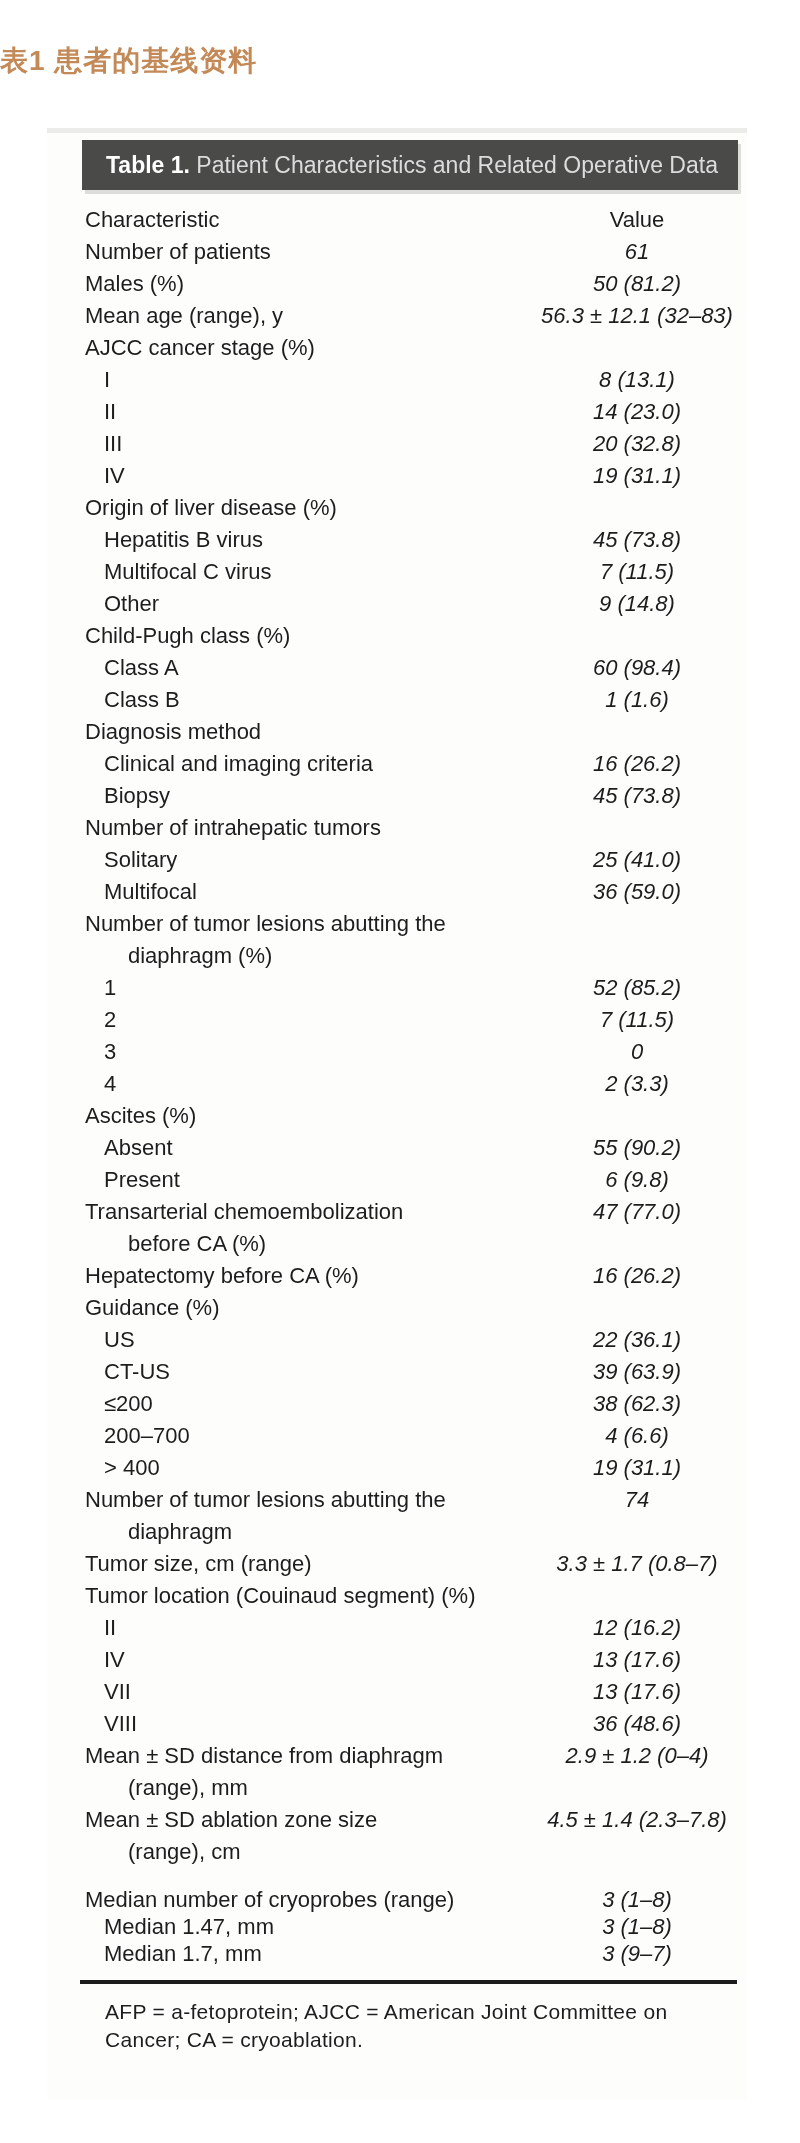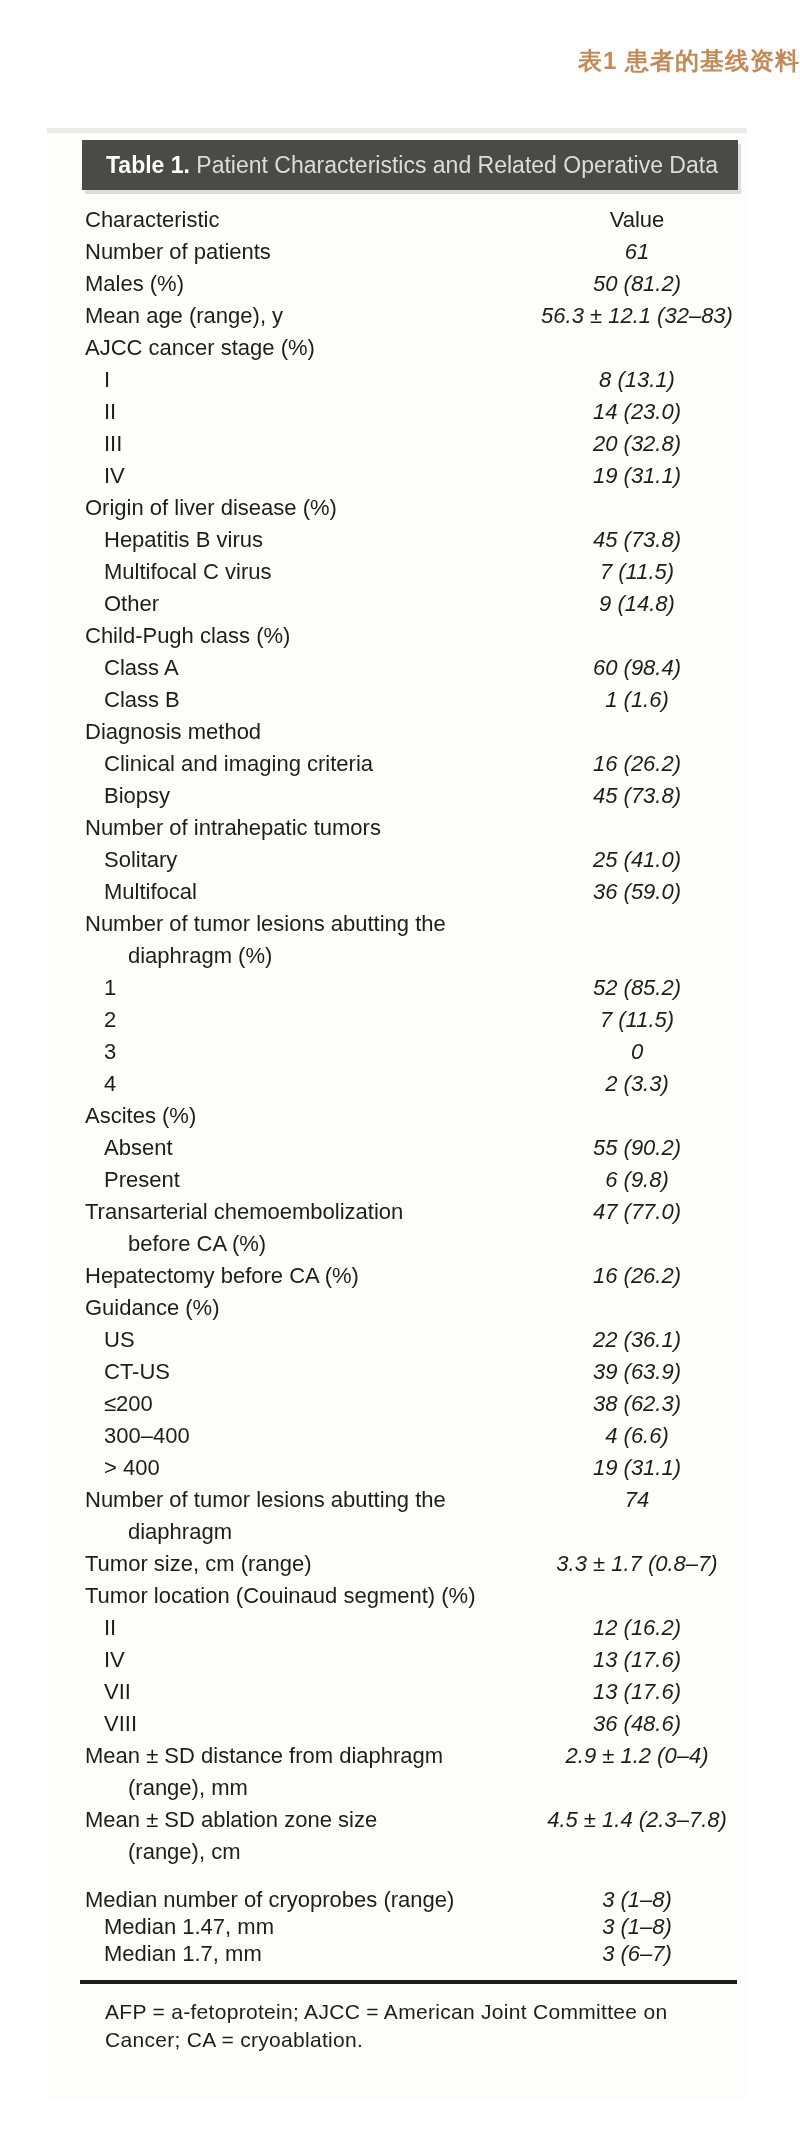--- a/index.html
+++ b/index.html
@@ -5,22 +5,22 @@
   html,body{margin:0;padding:0;}
   body{
     width:800px;height:2143px;
     background:#ffffff;
     font-family:"Liberation Sans",sans-serif;
     color:#1d1d1d;
     overflow:hidden;
   }
   .page-title{
     margin-top:45px;
-    text-align:right;
-    font-size:24px;
+    text-align:left;
+    font-size:28px;
     line-height:32px;
     font-weight:bold;
     color:#c38a58;
     letter-spacing:1px;
   }
   .scan{
     margin:51px 53px 0 47px;
     width:700px;
     background:#fdfdfc;
     padding-bottom:46px;
@@ -325,21 +325,21 @@
         <div class="value">39 (63.9)</div>
       </div>
       <div class="row">
         <div class="label ind1">
           <div>≤200</div>
         </div>
         <div class="value">38 (62.3)</div>
       </div>
       <div class="row">
         <div class="label ind1">
-          <div>300–400</div>
+          <div>200–700</div>
         </div>
         <div class="value">4 (6.6)</div>
       </div>
       <div class="row">
         <div class="label ind1">
           <div>&gt; 400</div>
         </div>
         <div class="value">19 (31.1)</div>
       </div>
       <div class="row">
@@ -411,21 +411,21 @@
       <div class="row">
         <div class="label ind1">
           <div>Median 1.47, mm</div>
         </div>
         <div class="value">3 (1–8)</div>
       </div>
       <div class="row">
         <div class="label ind1">
           <div>Median 1.7, mm</div>
         </div>
-        <div class="value">3 (6–7)</div>
+        <div class="value">3 (9–7)</div>
       </div>
     </div>
 
   <div class="thick-rule"></div>
 
   <div class="footnote">
     <div>AFP = a-fetoprotein; AJCC = American Joint Committee on</div>
     <div>Cancer; CA = cryoablation.</div>
   </div>
 

